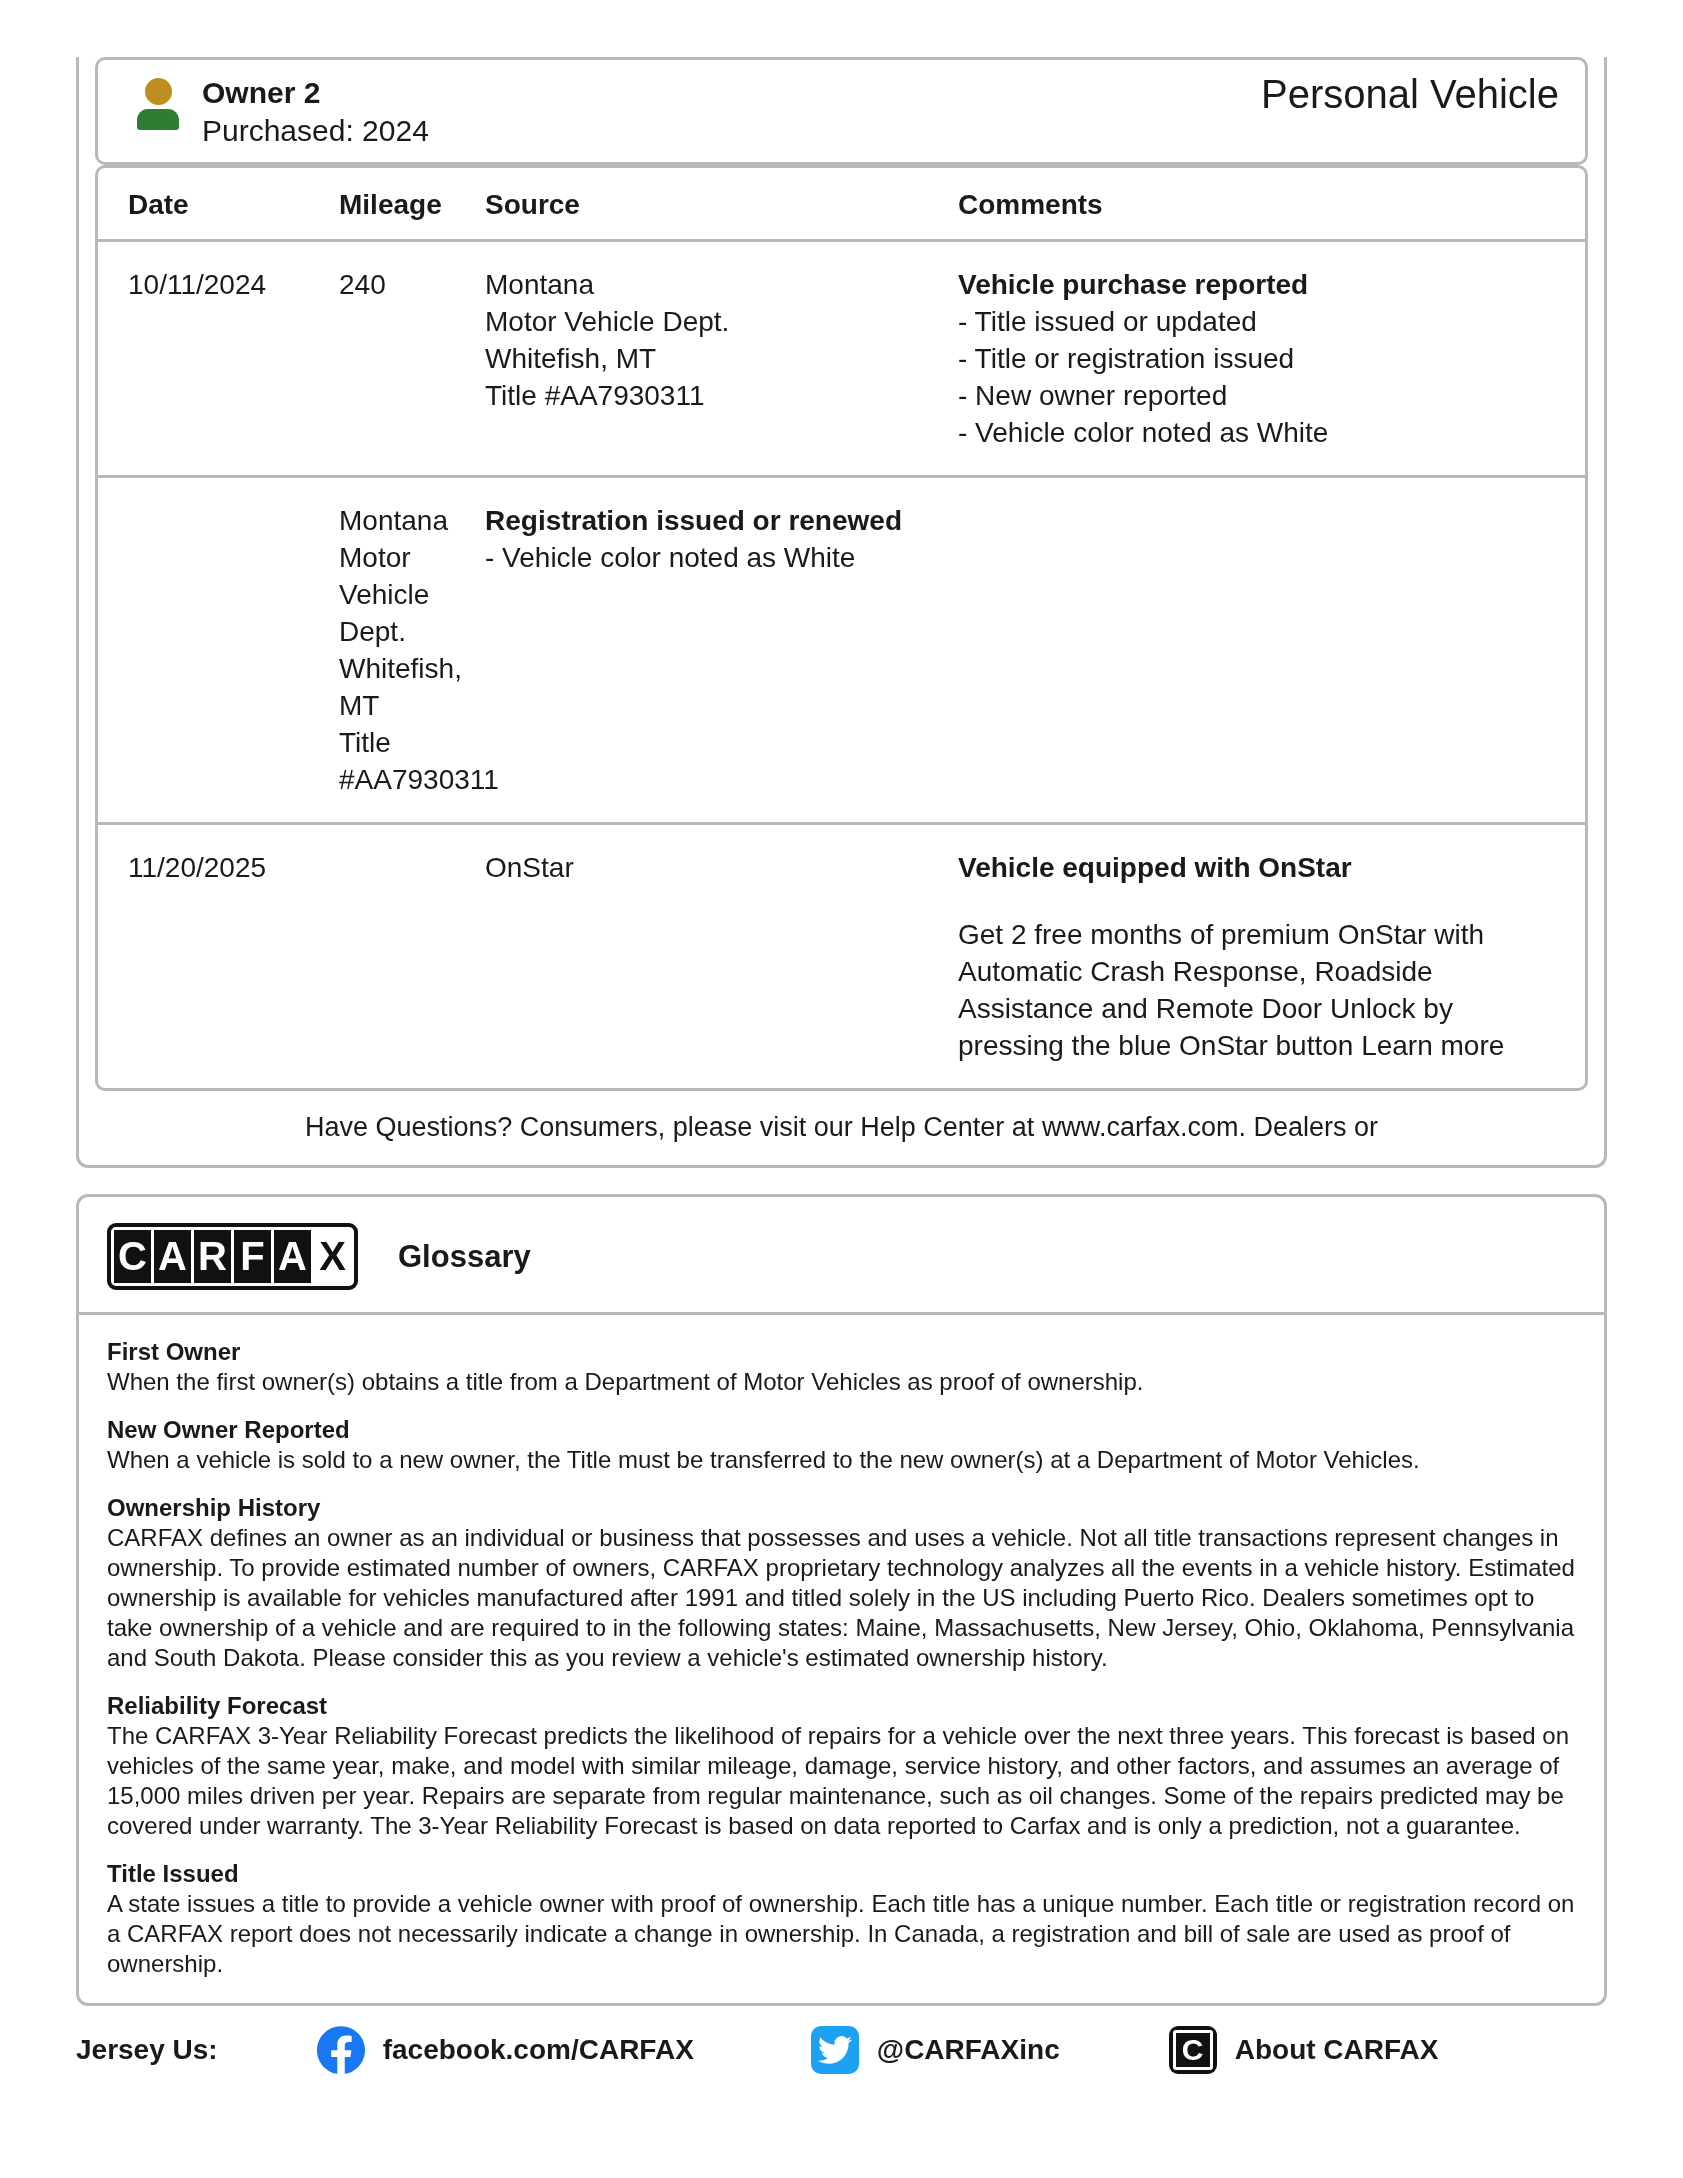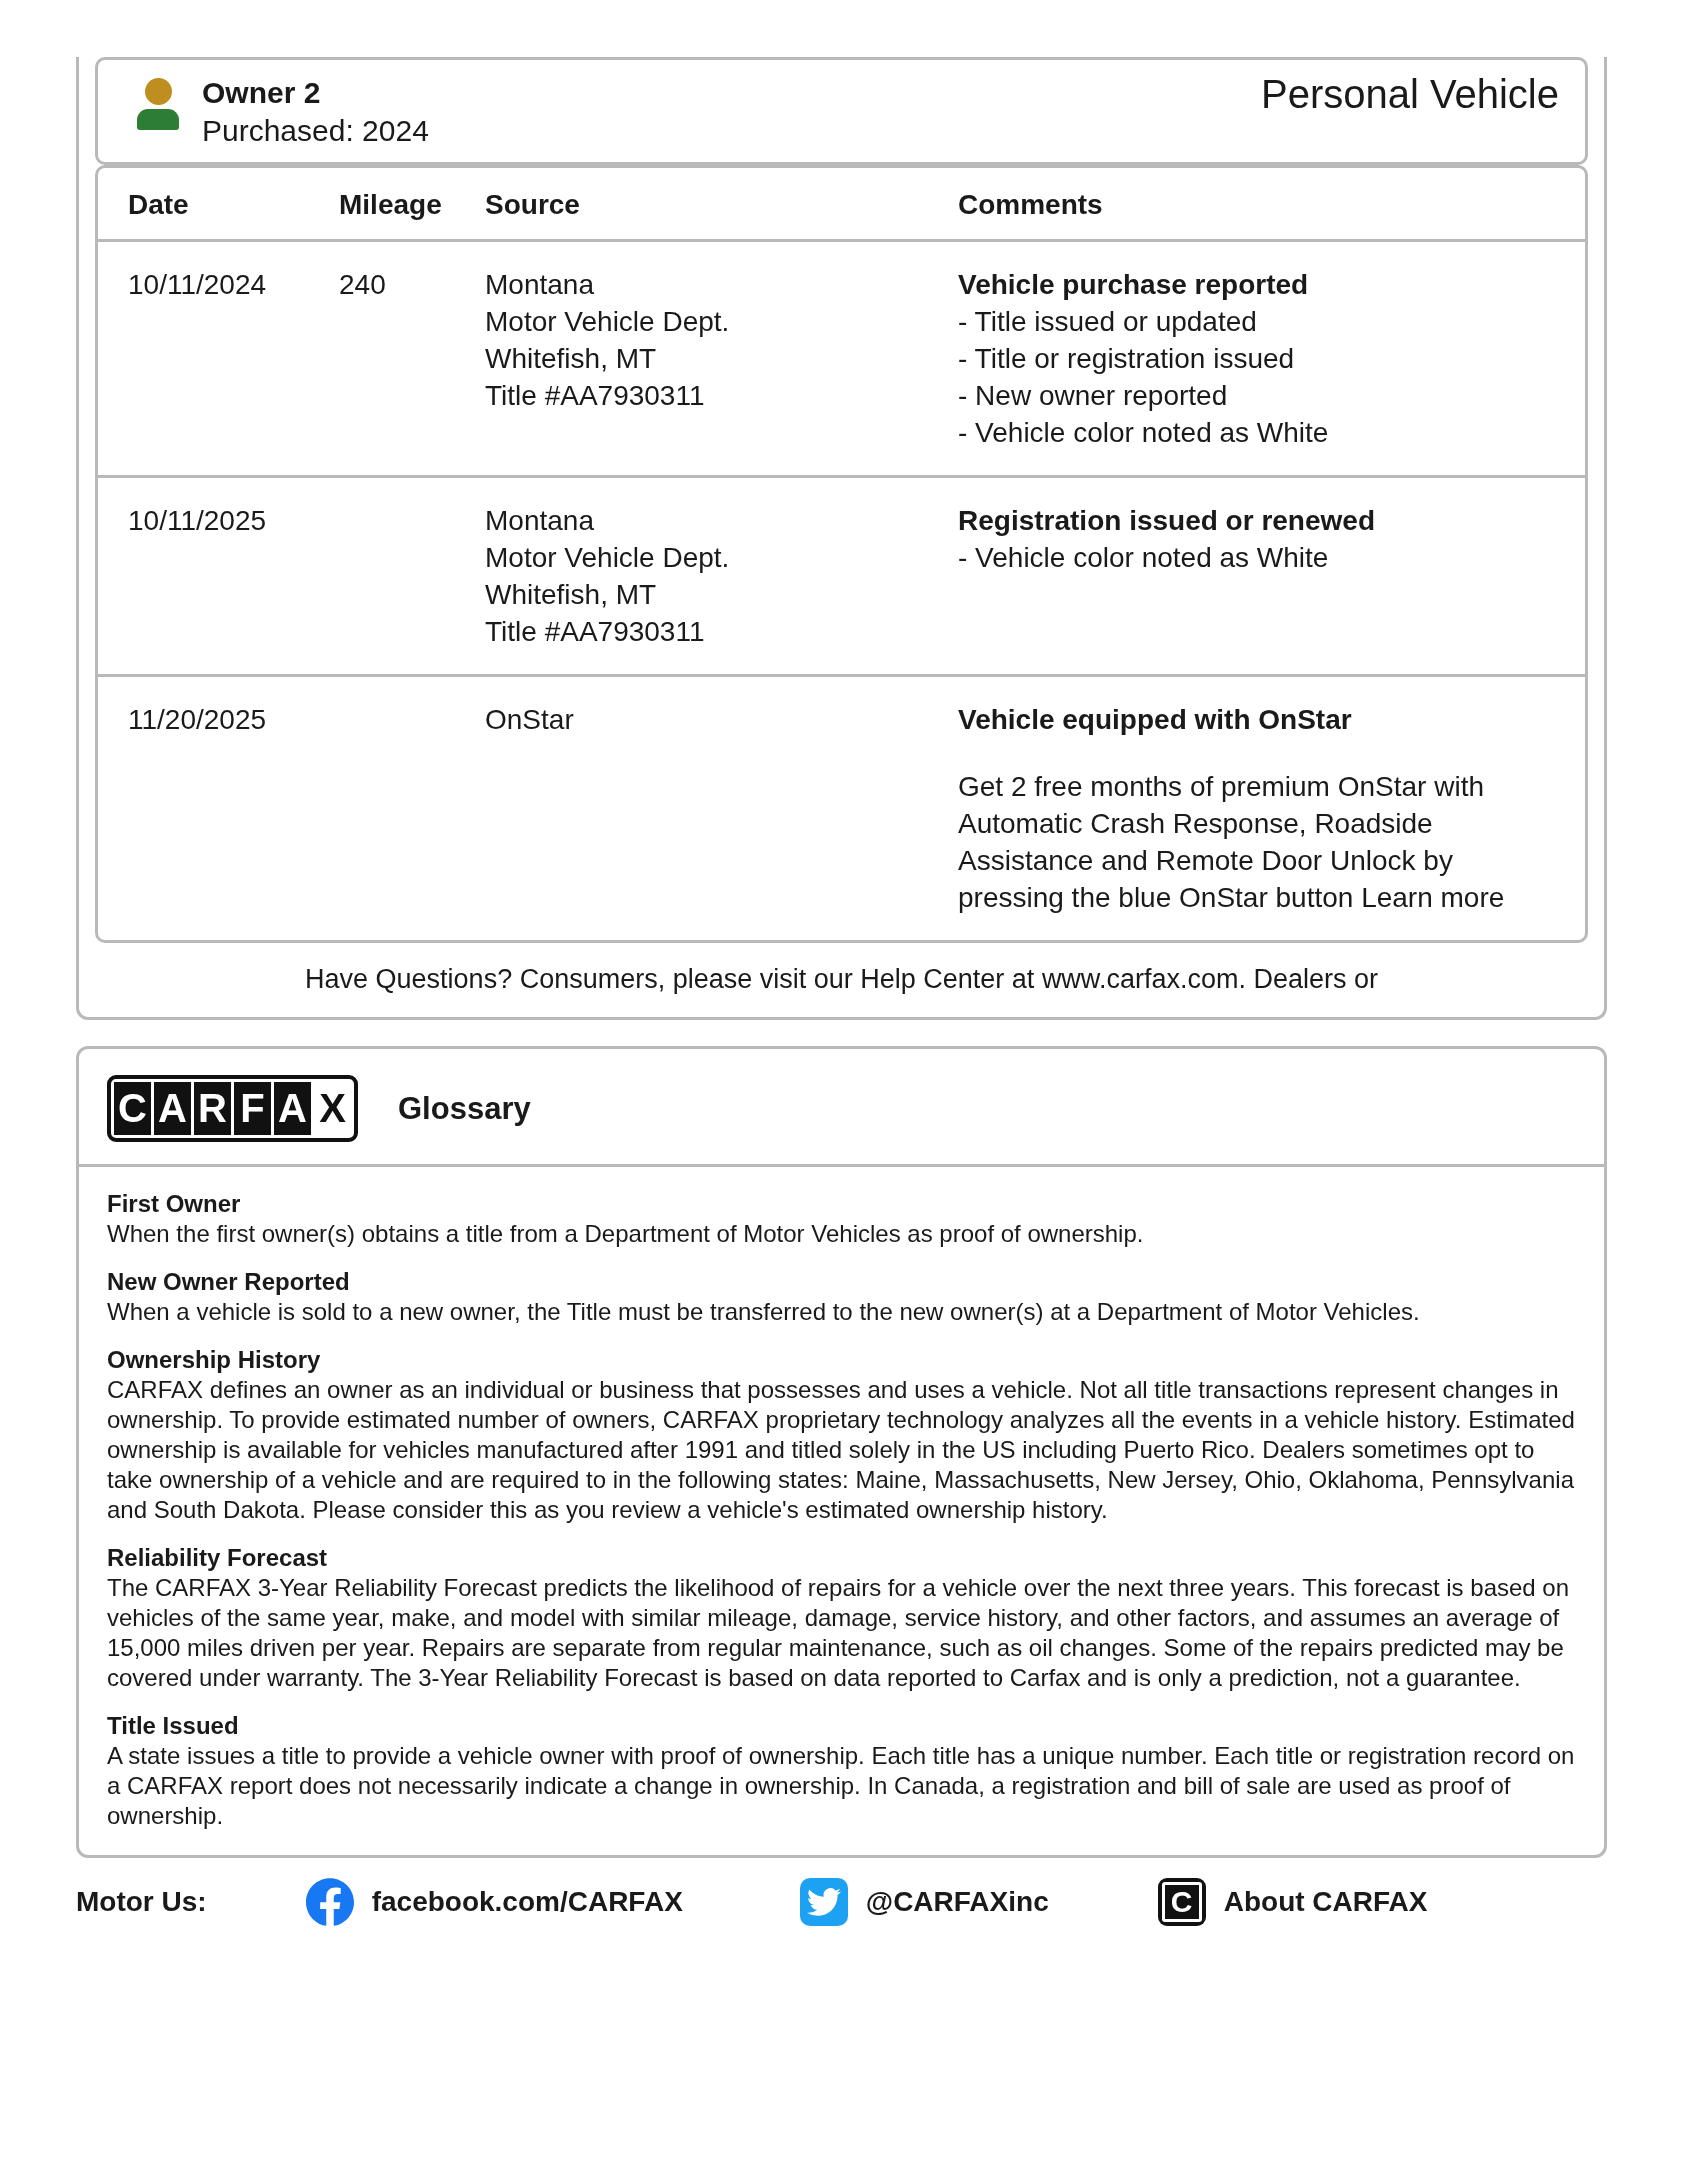--- a/index.html
+++ b/index.html
@@ -176,21 +176,20 @@
       <div class="cell comments">
         <div class="ctitle">Vehicle purchase reported</div>
         <div>- Title issued or updated</div>
         <div>- Title or registration issued</div>
         <div>- New owner reported</div>
         <div>- Vehicle color noted as White</div>
       </div>
     </div>
 
     <div class="trow">
-      <div class="cell">10/11/2025</div>
       <div class="cell"></div>
       <div class="cell">
         <div>Montana</div>
         <div>Motor Vehicle Dept.</div>
         <div>Whitefish, MT</div>
         <div>Title #AA7930311</div>
       </div>
       <div class="cell comments">
         <div class="ctitle">Registration issued or renewed</div>
         <div>- Vehicle color noted as White</div>
@@ -247,21 +246,21 @@
       <div class="gdef">The CARFAX 3-Year Reliability Forecast predicts the likelihood of repairs for a vehicle over the next three years. This forecast is based on vehicles of the same year, make, and model with similar mileage, damage, service history, and other factors, and assumes an average of 15,000 miles driven per year. Repairs are separate from regular maintenance, such as oil changes. Some of the repairs predicted may be covered under warranty.  The 3-Year Reliability Forecast is based on data reported to Carfax and is only a prediction, not a guarantee.</div>
     </div>
     <div class="gentry">
       <div class="gterm">Title Issued</div>
       <div class="gdef">A state issues a title to provide a vehicle owner with proof of ownership. Each title has a unique number. Each title or registration record on a CARFAX report does not necessarily indicate a change in ownership. In Canada, a registration and bill of sale are used as proof of ownership.</div>
     </div>
   </div>
 </div>
 
 <div class="follow-footer">
-  <span class="follow-label">Motor Us:</span>
+  <span class="follow-label">Jersey Us:</span>
 
   <span class="soc-icon fb-icon">
     <svg viewBox="0 0 24 24" aria-hidden="true">
         <path fill="#1877F2" d="M24 12.073c0-6.627-5.373-12-12-12s-12 5.373-12 12c0 5.99 4.388 10.954 10.125 11.854v-8.385H7.078v-3.47h3.047V9.43c0-3.007 1.792-4.669 4.533-4.669 1.312 0 2.686.235 2.686.235v2.953H15.83c-1.491 0-1.956.925-1.956 1.874v2.25h3.328l-.532 3.47h-2.796v8.385C19.612 23.027 24 18.062 24 12.073z"></path>
       </svg>
   </span>
   <span class="flink">facebook.com/CARFAX</span>
 
   <span class="soc-icon tw-icon gap1">
     <svg viewBox="0 0 24 24" aria-hidden="true">

